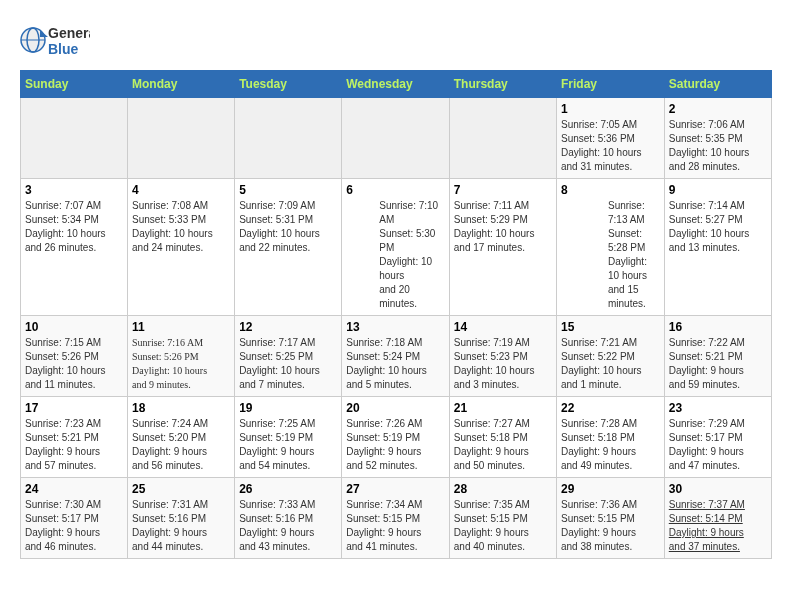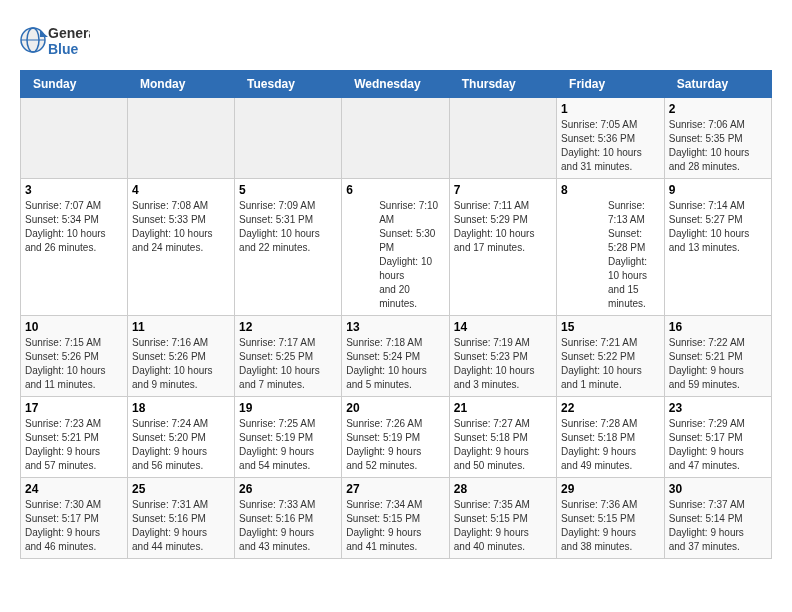--- a/index.html
+++ b/index.html
@@ -33,22 +33,22 @@
       font-size: 16px;
       color: #555;
     }
     table {
       width: 100%;
       border-collapse: collapse;
       font-size: 11px;
     }
     thead tr th {
       background-color: #2e6db4;
-      color: #ffffff;
-      padding: 6px 12px;
+      color: #bef264;
+      padding: 6px 4px;
       text-align: left;
       font-size: 12px;
       font-weight: bold;
       border: 1px solid #2e6db4;
     }
     tbody tr td {
       border: 1px solid #ccc;
       vertical-align: top;
       padding: 4px;
       width: 108px;
@@ -177,21 +177,21 @@
       <tr>
         <td>
           <span class="day-number">10</span>
           <div class="day-info" style="white-space: pre-line;">Sunrise: 7:15 AM
 Sunset: 5:26 PM
 Daylight: 10 hours
 and 11 minutes.</div>
         </td>
         <td>
           <span class="day-number">11</span>
-          <div class="day-info" style="white-space: pre-line;">Sunrise: 7:16 AM
+          <div class="day-info" style="white-space: pre-line; font-family: Liberation Serif, serif;">Sunrise: 7:16 AM
 Sunset: 5:26 PM
 Daylight: 10 hours
 and 9 minutes.</div>
         </td>
         <td>
           <span class="day-number">12</span>
           <div class="day-info" style="white-space: pre-line;">Sunrise: 7:17 AM
 Sunset: 5:25 PM
 Daylight: 10 hours
 and 7 minutes.</div>
@@ -314,20 +314,20 @@
         </td>
         <td>
           <span class="day-number">29</span>
           <div class="day-info" style="white-space: pre-line;">Sunrise: 7:36 AM
 Sunset: 5:15 PM
 Daylight: 9 hours
 and 38 minutes.</div>
         </td>
         <td>
           <span class="day-number">30</span>
-          <div class="day-info" style="white-space: pre-line;">Sunrise: 7:37 AM
+          <div class="day-info" style="white-space: pre-line; text-decoration: underline;">Sunrise: 7:37 AM
 Sunset: 5:14 PM
 Daylight: 9 hours
 and 37 minutes.</div>
         </td>
       </tr>
     </tbody>
 </table>
 
 </body></html>

